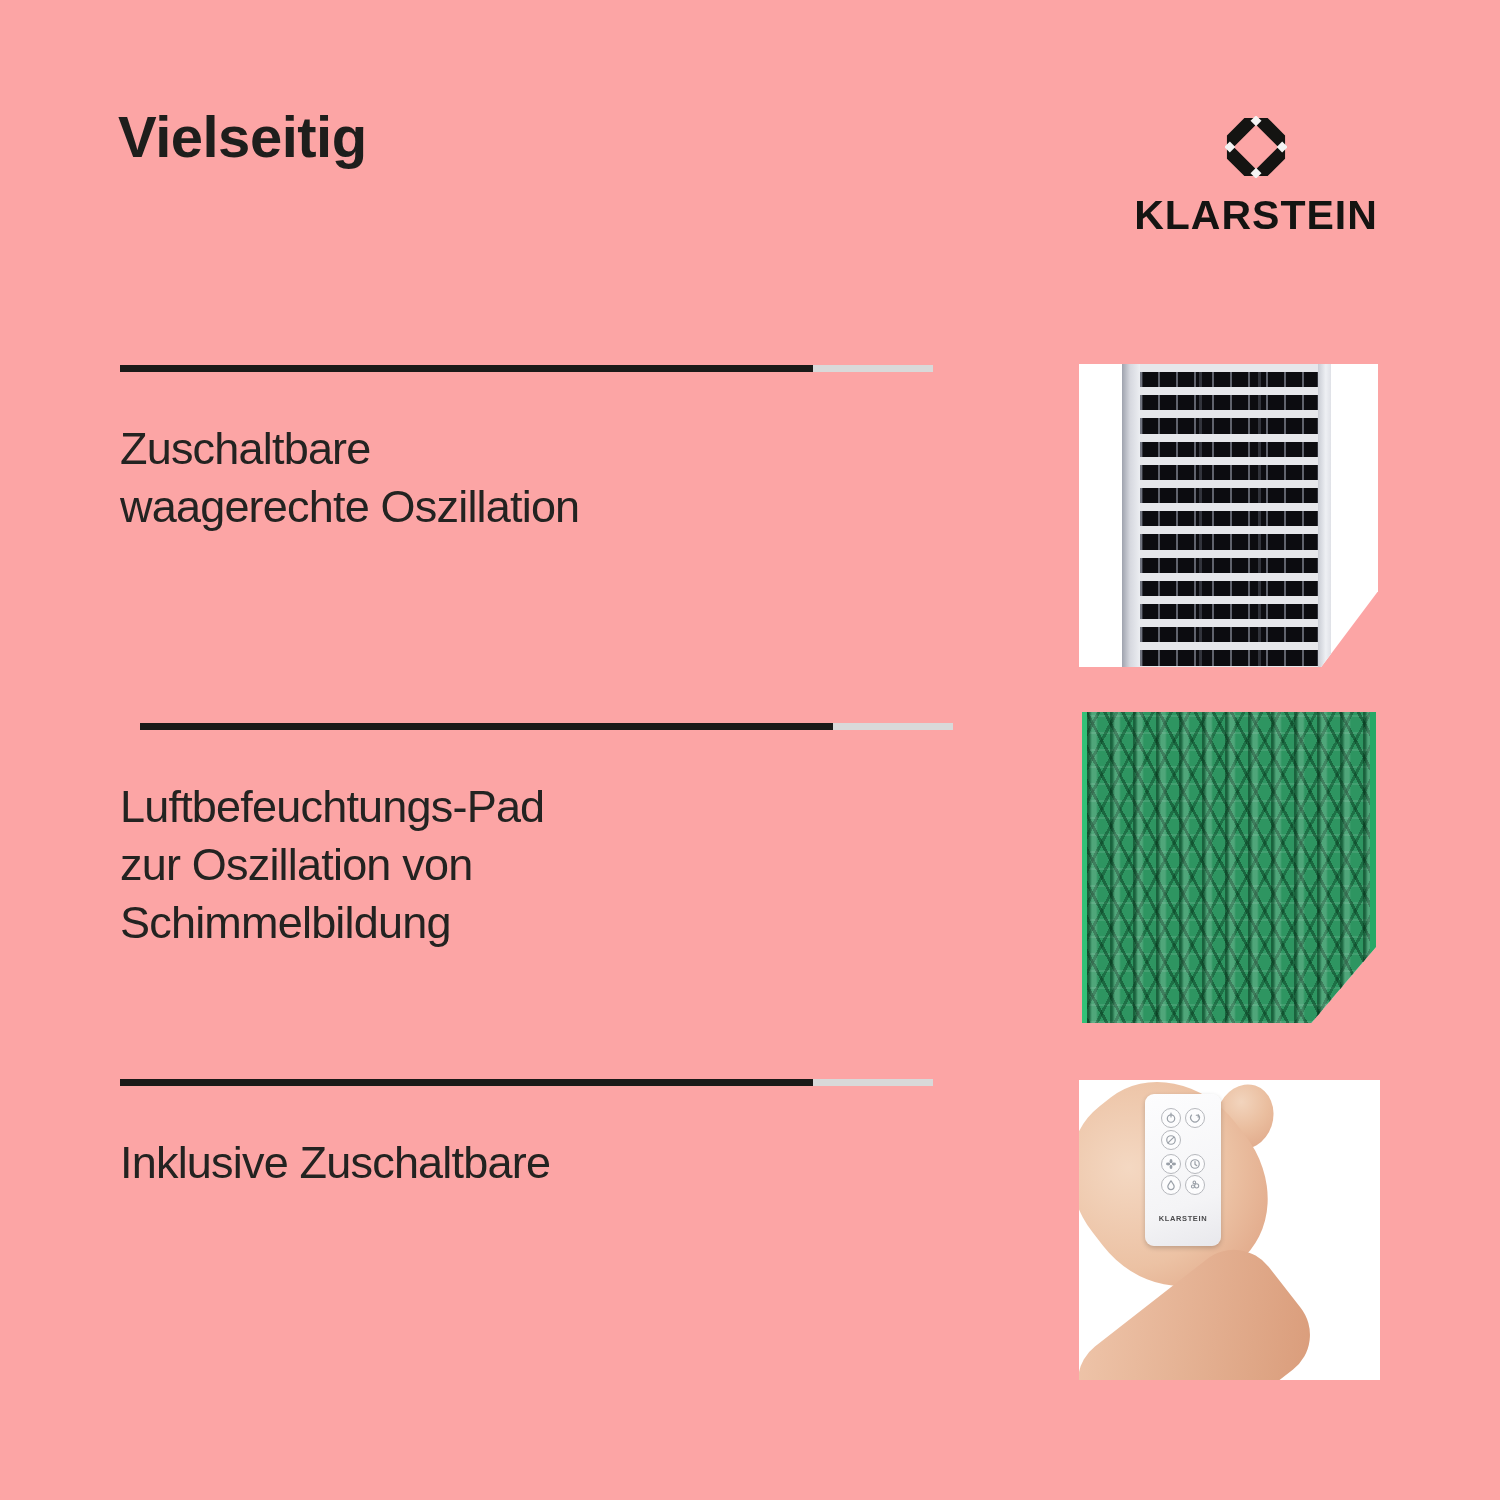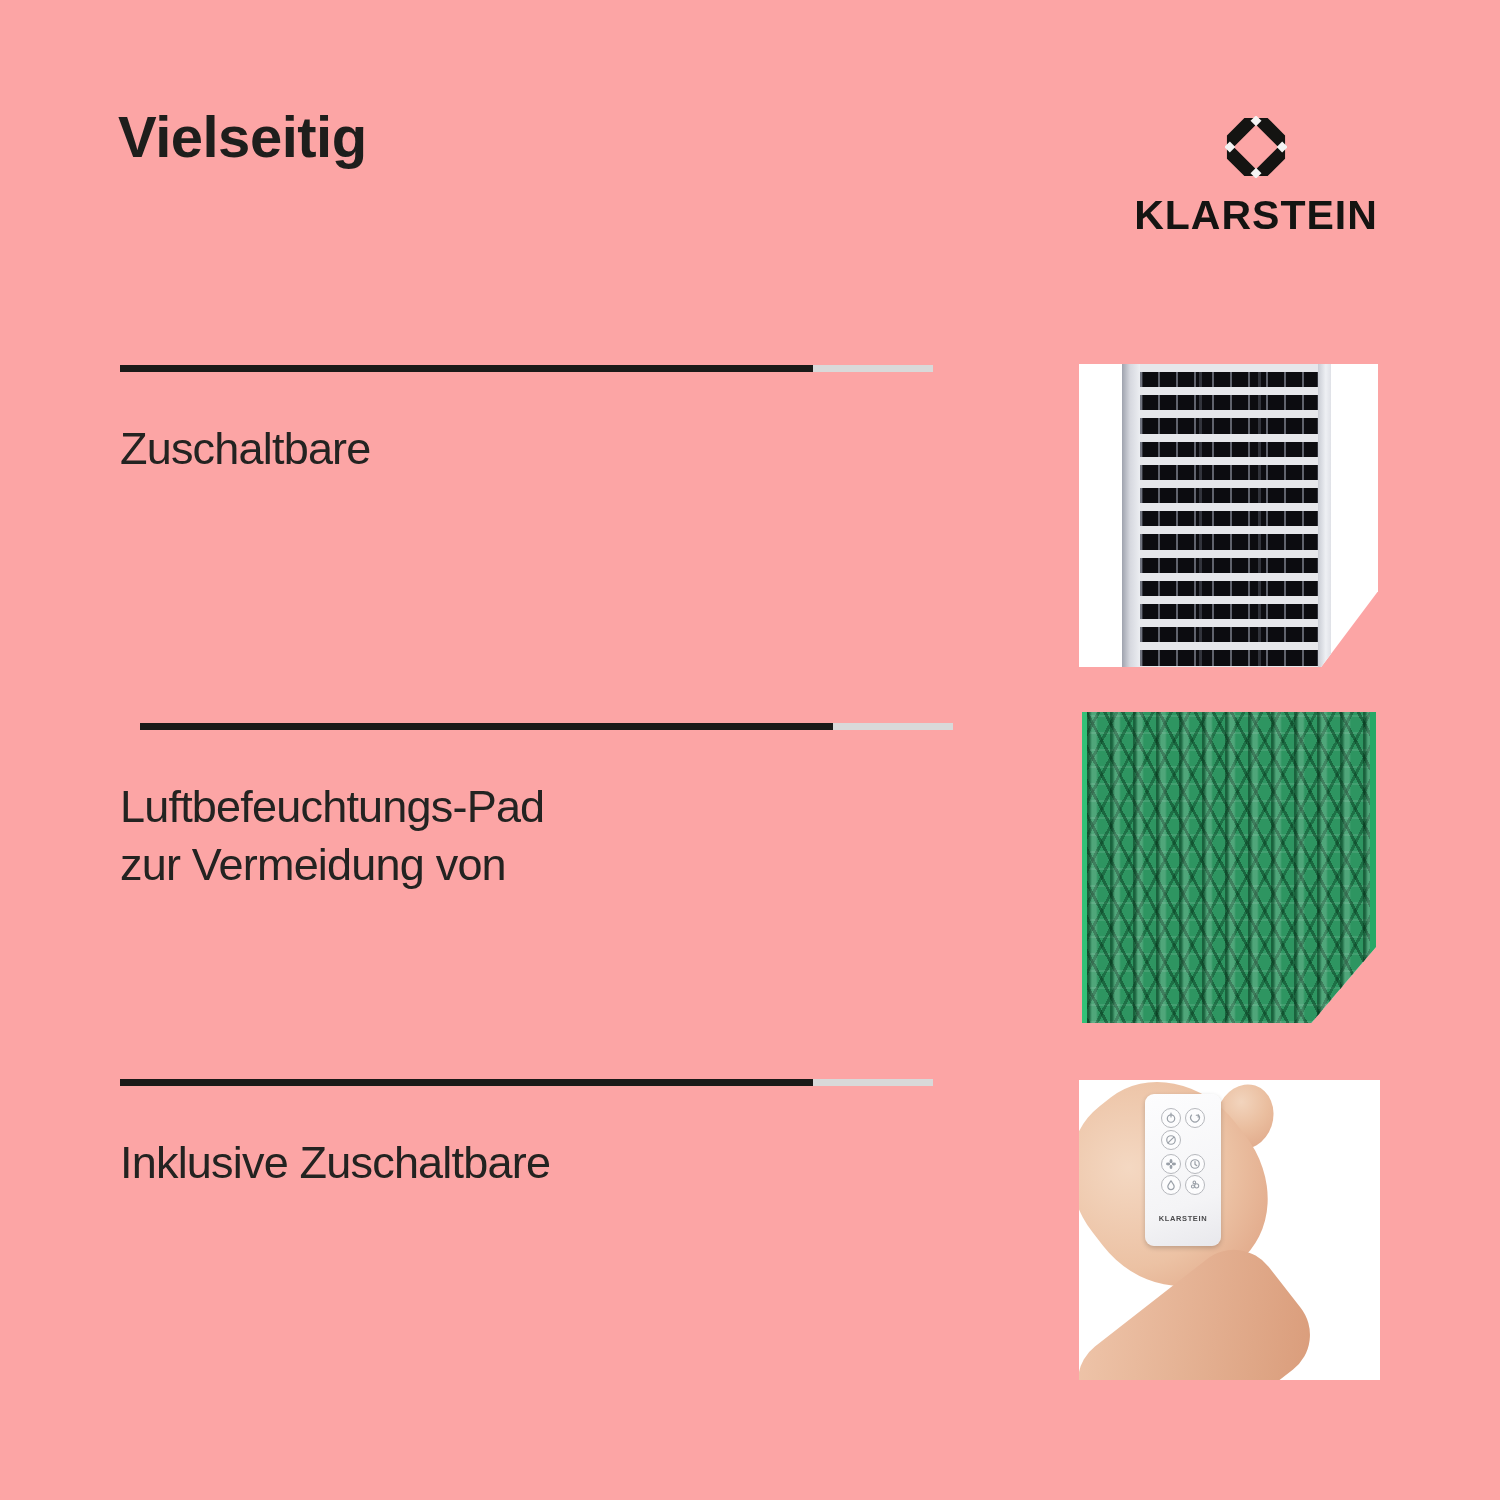--- a/index.html
+++ b/index.html
@@ -108,31 +108,33 @@
     <div class="brand-wordmark">KLARSTEIN</div>
   </div>
 
   <section class="feature" id="feature-1">
     <div class="divider">
       <span class="d-dark"></span>
       <span class="d-light"></span>
     </div>
     <p class="ftext">
       <span>Zuschaltbare</span>
+      <span>waagerechte Oszillation</span>
     </p>
   </section>
 
   <section class="feature" id="feature-2">
     <div class="divider">
       <span class="d-dark"></span>
       <span class="d-light"></span>
     </div>
     <p class="ftext">
       <span>Luftbefeuchtungs-Pad</span>
-      <span>zur Vermeidung von</span>
+      <span>zur Oszillation von</span>
+      <span>Schimmelbildung</span>
     </p>
   </section>
 
   <section class="feature" id="feature-3">
     <div class="divider">
       <span class="d-dark"></span>
       <span class="d-light"></span>
     </div>
     <p class="ftext">
       <span>Inklusive Zuschaltbare</span>

